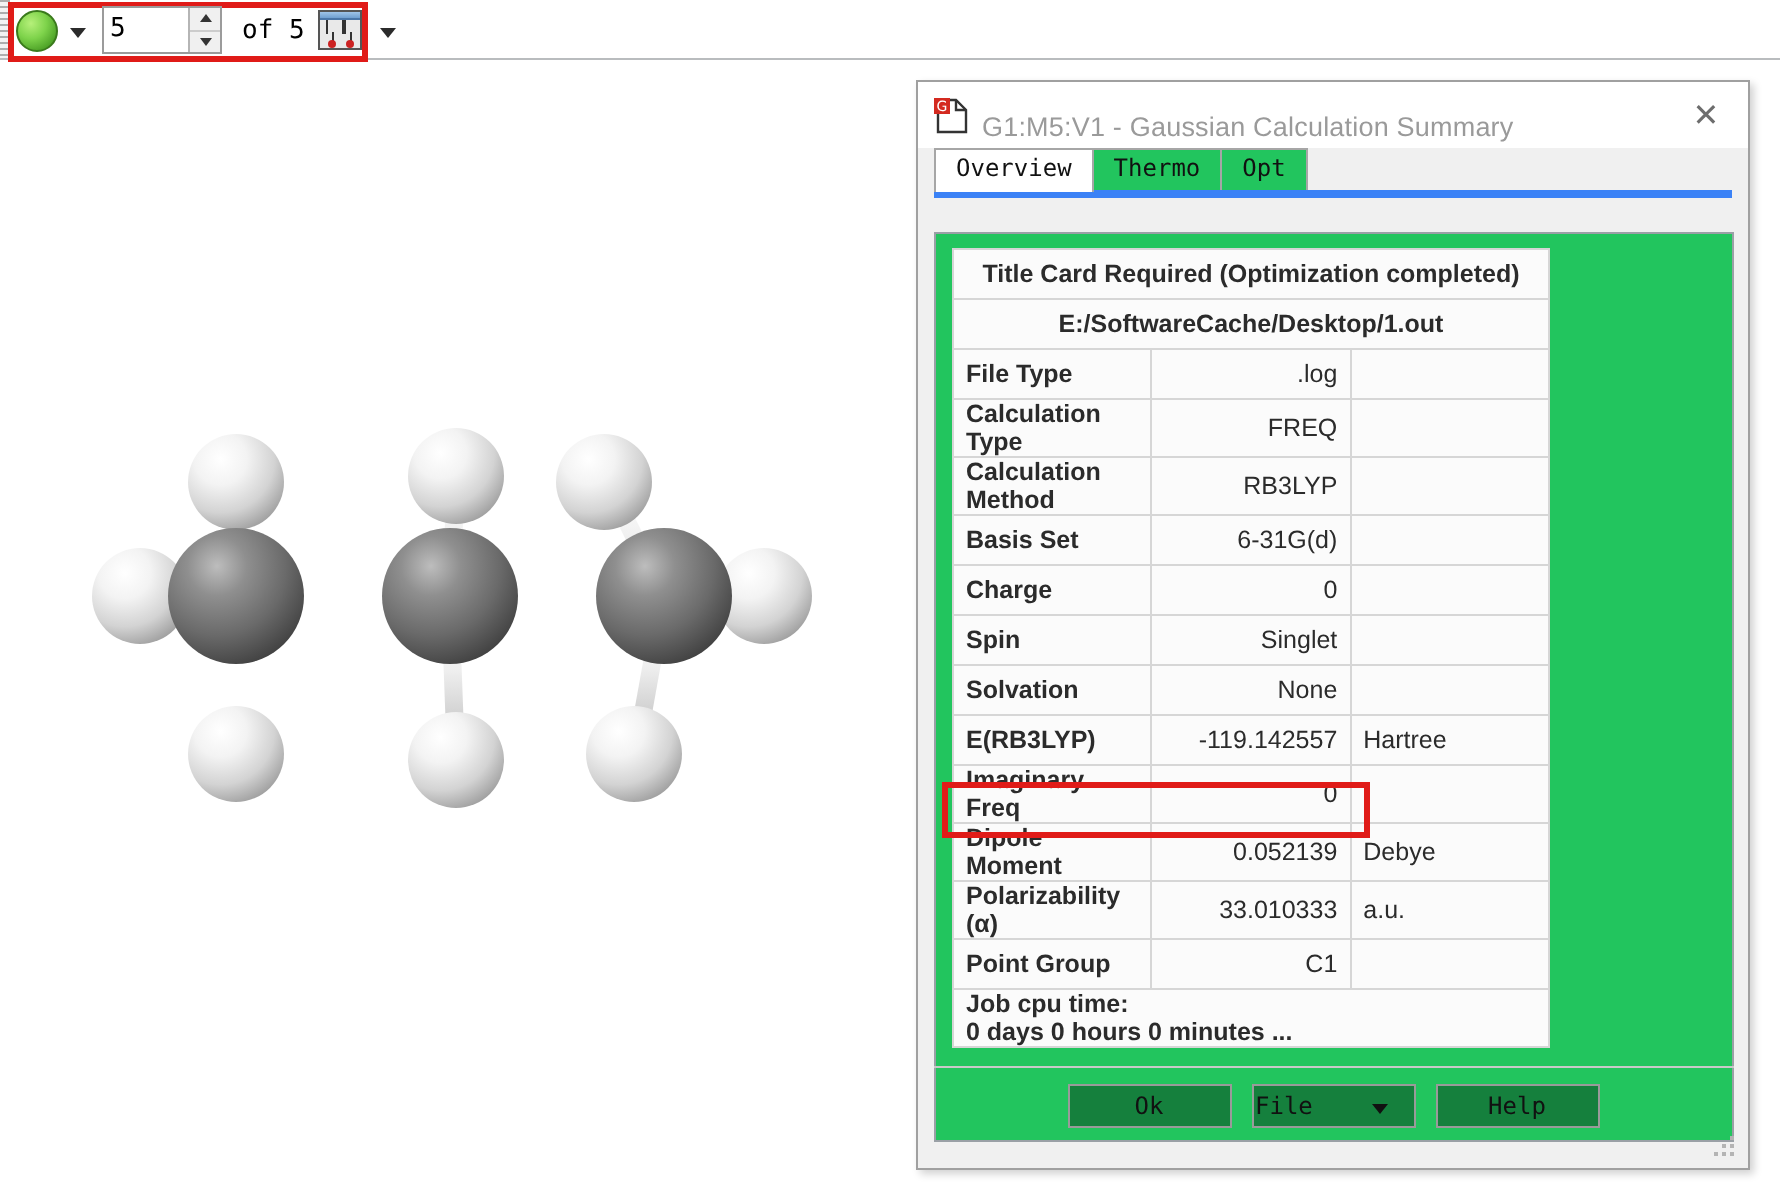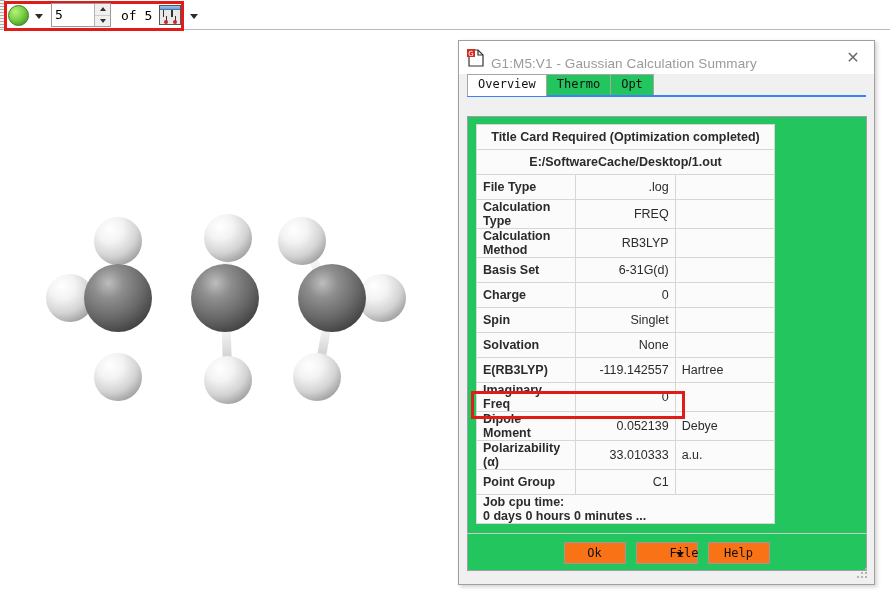--- a/index.html
+++ b/index.html
@@ -220,21 +220,21 @@
     font-family: "DejaVu Sans", sans-serif;
   }
 
   
   .tabs {
     position: relative;
     height: 21px;
     margin: 0 8px;
     display: flex;
     align-items: flex-end;
-    border-bottom: 2px solid #3b82f6;
+    border-bottom: 4px solid #3b82f6;
     text-align: center;
   }
   .tab {
     font-family: "DejaVu Sans Mono", monospace;
     font-size: 12px;
     color: #111;
     padding: 2px 10px 3px 10px;
     border: 1px solid #a6a6a6;
     border-bottom: none;
     background: #22c55e;
@@ -347,33 +347,33 @@
   }
   .btns {
     position: absolute;
     left: 0; top: 10px;
     width: 100%;
     display: flex;
     justify-content: center;
     gap: 10px;
   }
   .btn {
-    width: 62px; height: 22px;
+    width: 82px; height: 22px;
     border: 1px solid #9a9a9a;
-    background: #f97316;
+    background: #15803d;
     font-family: "DejaVu Sans Mono", monospace;
     font-size: 12px;
     color: #111;
     display: flex;
     align-items: center;
     justify-content: center;
     box-sizing: border-box;
     position: relative;
   }
-  .btn.file-btn { justify-content: flex-start; padding-left: 33px; }
+  .btn.file-btn { justify-content: flex-start; padding-left: 1px; }
   .btn .bcaret {
     position: absolute;
     right: 13px; top: 9px;
     width: 0; height: 0;
     border-left: 4.5px solid transparent;
     border-right: 4.5px solid transparent;
     border-top: 5px solid #111;
   }
   .grip {
     position: absolute;

